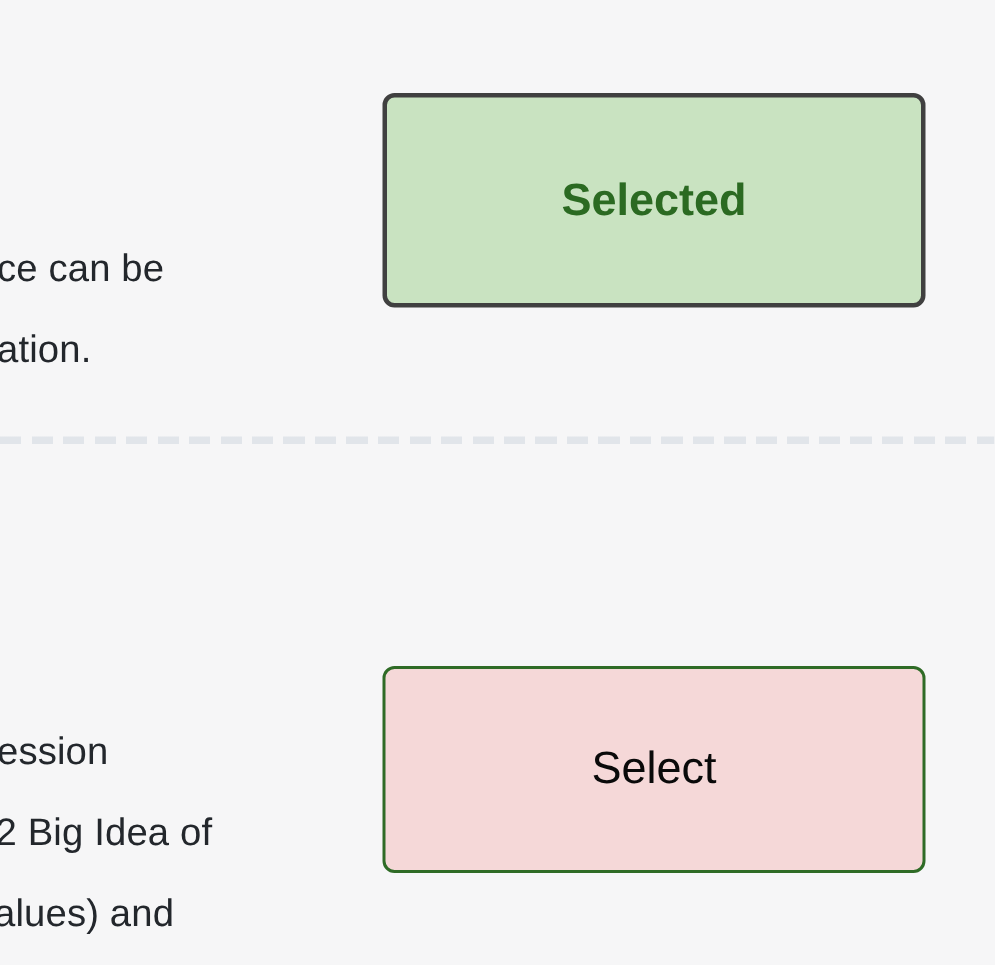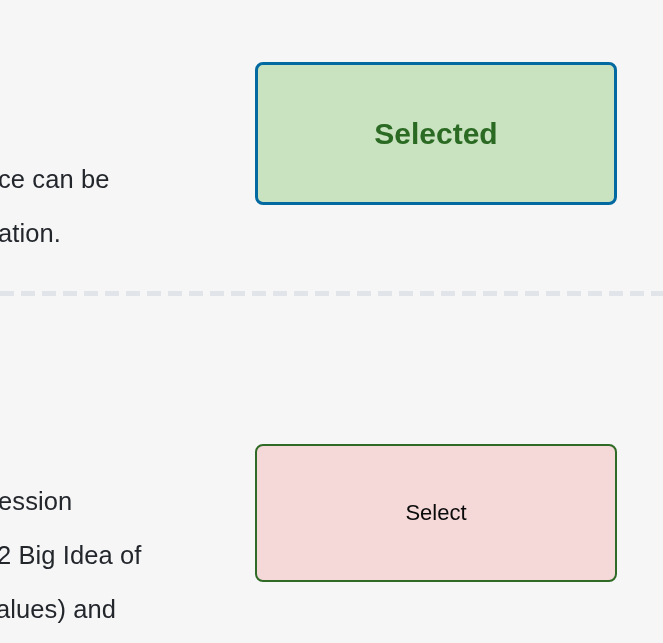--- a/index.html
+++ b/index.html
@@ -62,37 +62,37 @@
     text-align: center;
     -webkit-font-smoothing: antialiased;
   }
 
   .btn-selected {
     left: 255px;
     top: 62px;
     width: 362px;
     height: 143px;
     background: #c9e3c1;
-    border: 3px solid #0369a1;
+    border: 3px solid #404040;
     border-radius: 8px;
     color: #2b6a22;
     font-size: 30px;
     font-weight: bold;
   }
 
   .btn-select {
     left: 255px;
     top: 146px;   
     width: 362px;
     height: 138px;
     background: #f5d8d8;
     border: 2px solid #2f6b26;
     border-radius: 8px;
     color: #0a0a0a;
-    font-size: 22px;
+    font-size: 30px;
     font-weight: normal;
   }
 
   
   .divider {
     position: absolute;
     left: 0;
     top: 291px;
     width: 663px;
     height: 5px;

